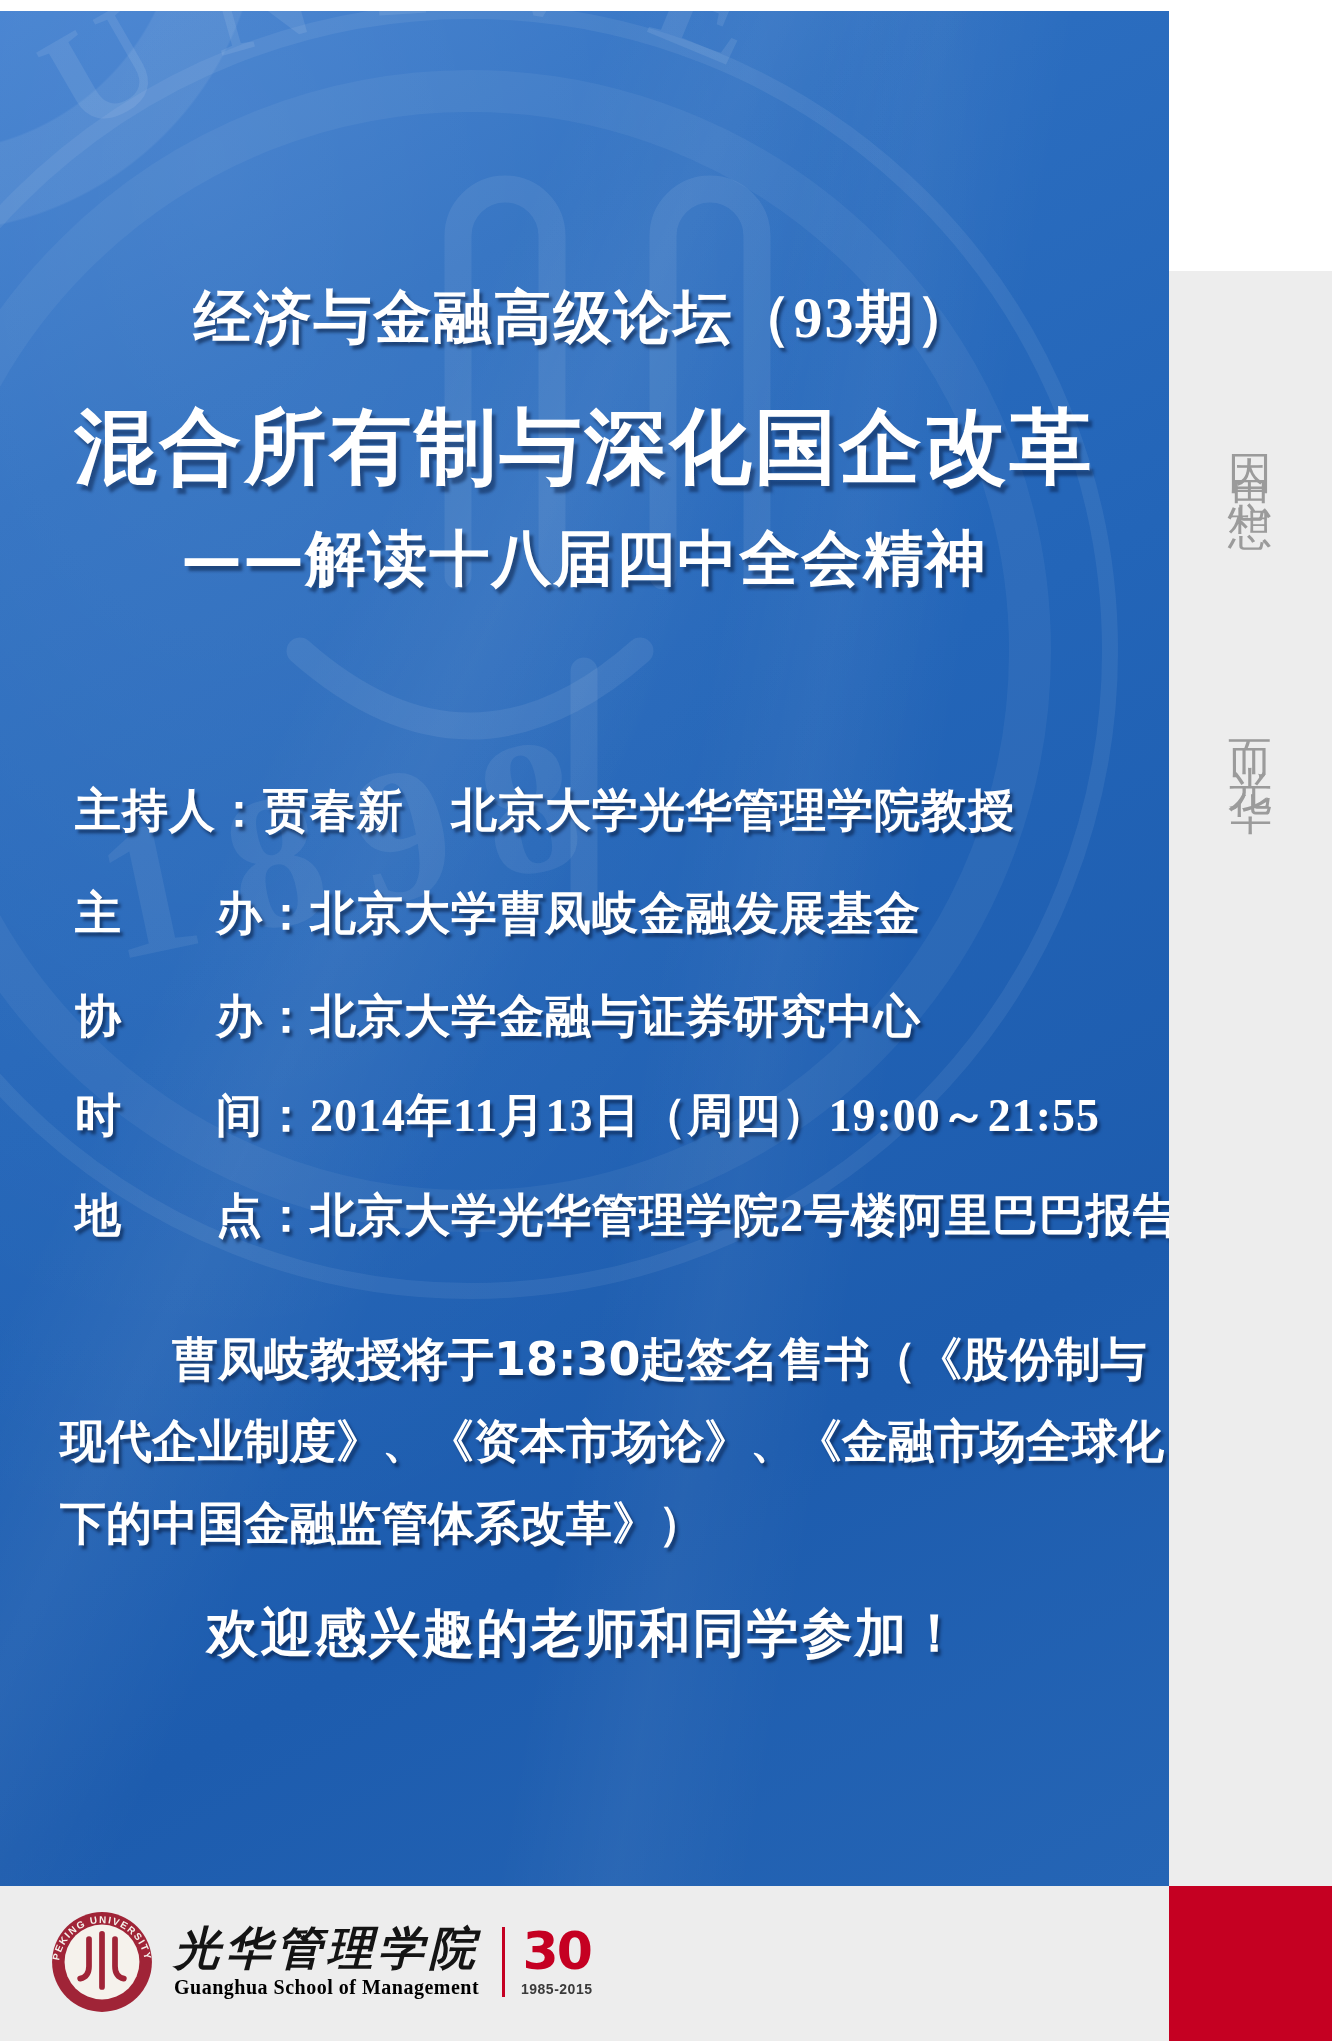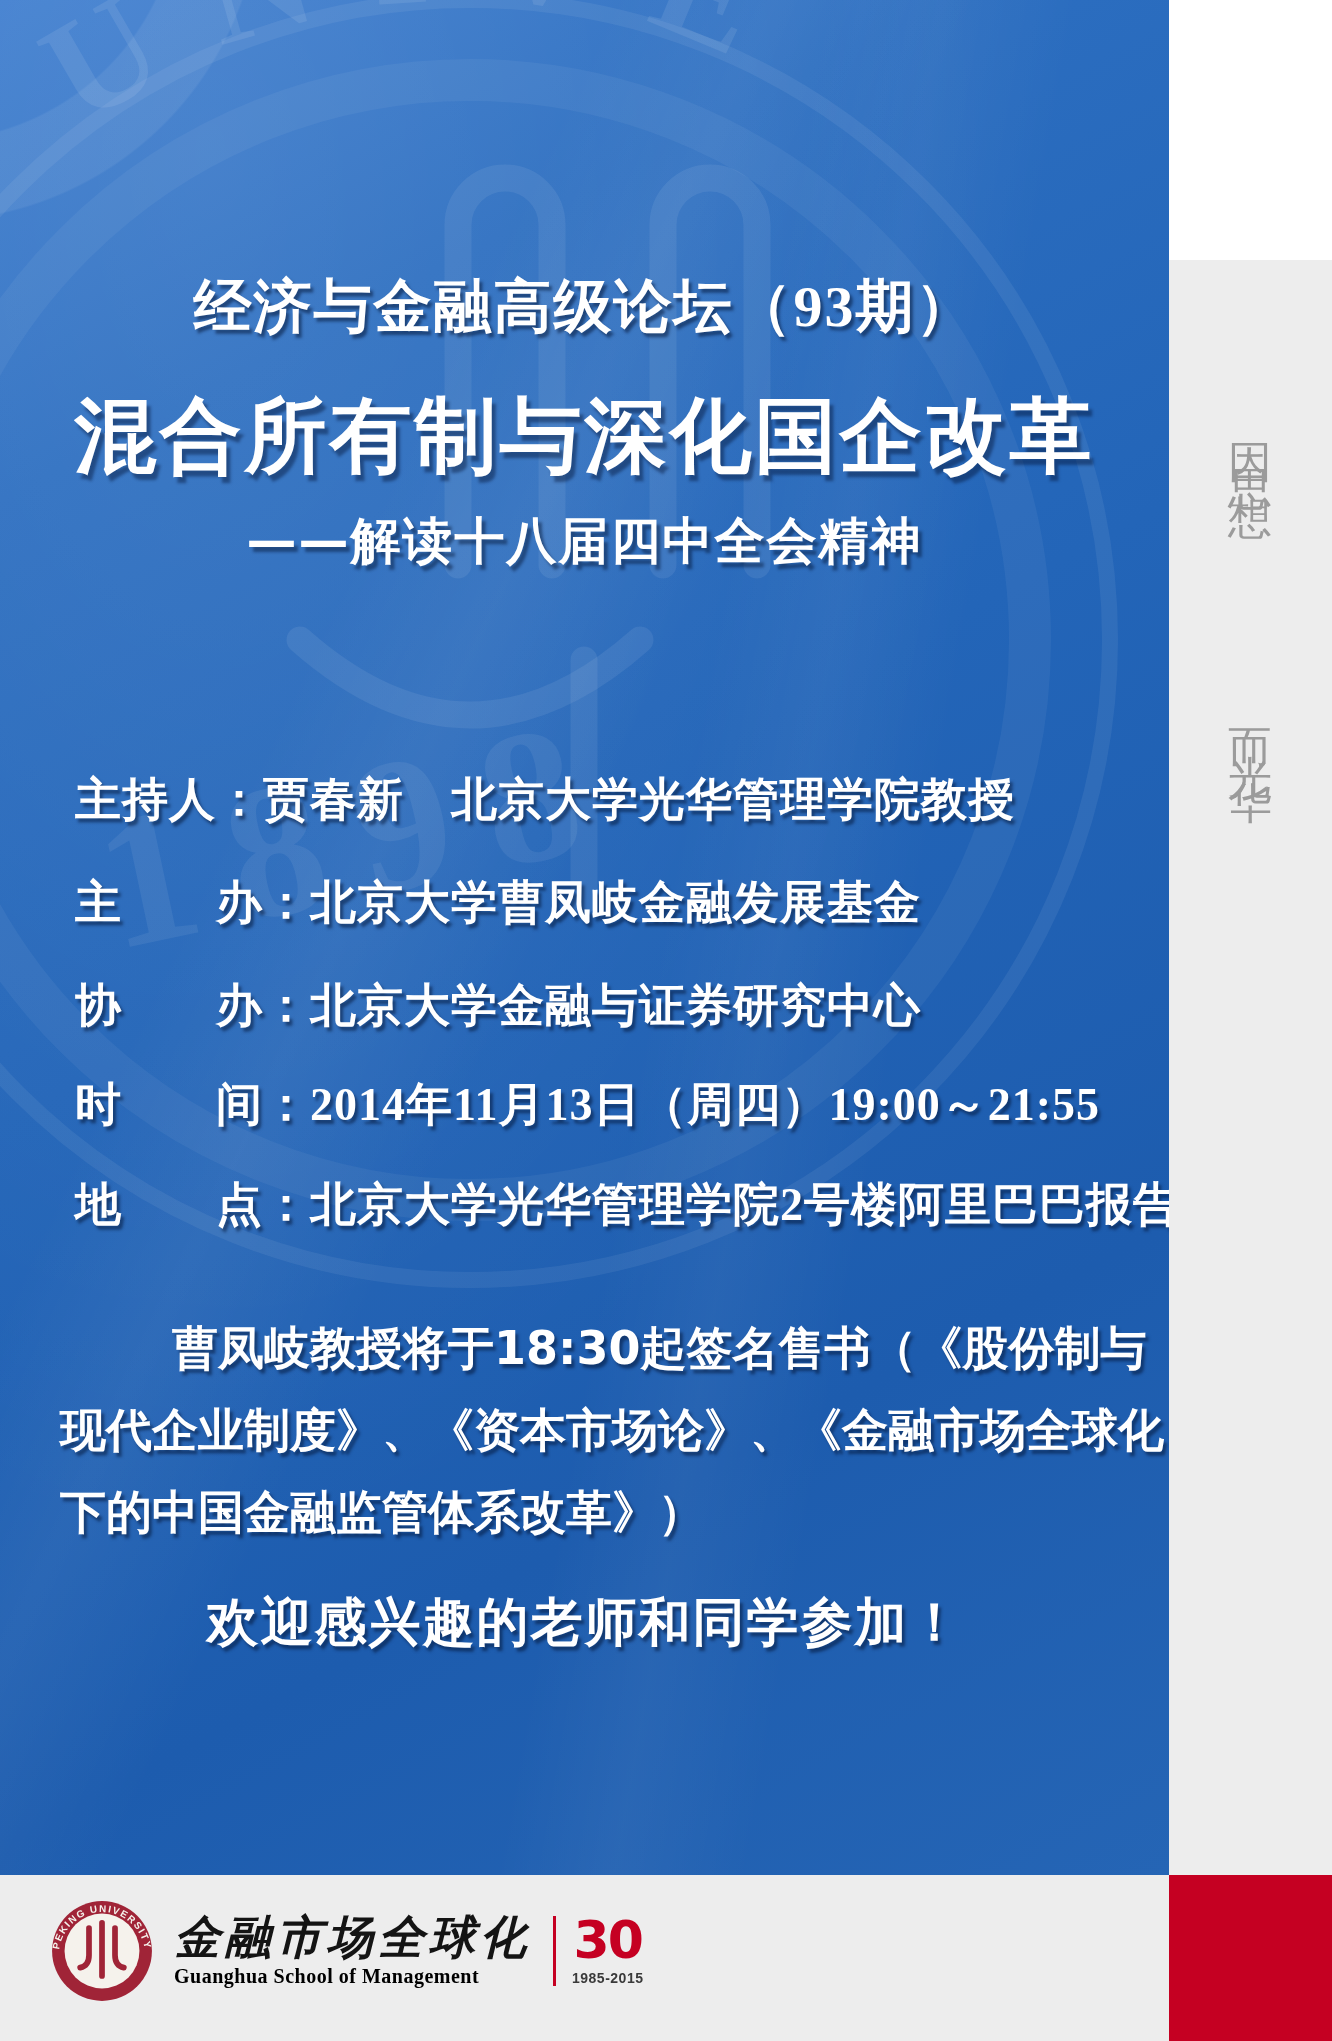--- a/index.html
+++ b/index.html
@@ -1,37 +1,37 @@
 <!DOCTYPE html>
 <html><head>
 <meta charset="utf-8">
 <style>
   html,body{margin:0;padding:0;}
   body{width:1332px;height:2041px;position:relative;overflow:hidden;background:#fff;
        font-family:"Liberation Sans","DejaVu Sans",sans-serif;}
-  #poster{position:absolute;left:0;top:0;width:1332px;height:1765px;}
+  #poster{position:absolute;left:0;top:11px;width:1332px;height:1765px;}
 
   
   .main-panel{position:absolute;left:0;top:0;width:1169px;height:1875px;overflow:hidden;
     background:linear-gradient(152deg,#3f7ecf 0%,#2c6ec0 20%,#2365b8 45%,#1d5cae 74%,#2565b5 100%);}
   .streaks{position:absolute;left:0;top:0;right:0;bottom:0;pointer-events:none;background:
     radial-gradient(circle at -70px -110px, rgba(255,255,255,0) 250px, rgba(255,255,255,.07) 252px, rgba(255,255,255,.07) 330px, rgba(255,255,255,0) 332px),
     radial-gradient(ellipse at 18% 8%, rgba(255,255,255,.09), rgba(255,255,255,0) 58%),
     linear-gradient(115deg, rgba(255,255,255,0) 30%, rgba(255,255,255,.05) 38%, rgba(255,255,255,0) 48%),
     linear-gradient(100deg, rgba(255,255,255,0) 55%, rgba(255,255,255,.045) 63%, rgba(255,255,255,0) 72%);}
   .wm{position:absolute;left:0;top:0;pointer-events:none;}
 
   .txt{position:absolute;left:0;right:0;text-align:center;color:#fff;white-space:nowrap;}
   .serif{font-family:"Liberation Serif","DejaVu Serif",serif;font-weight:700;}
   .sans{font-family:"DejaVu Sans","Liberation Sans",sans-serif;font-weight:700;}
   .shadow{text-shadow:3px 4px 3px rgba(0,15,45,.5);}
 
   .series-title{top:268px;font-size:58px;letter-spacing:2px;}
   .main-title{top:382px;font-size:82px;letter-spacing:3px;text-shadow:4px 6px 3px rgba(0,15,45,.42);}
-  .subtitle{top:508px;font-size:50px;letter-spacing:2px;text-shadow:4px 5px 3px rgba(0,15,45,.45);}
+  .subtitle{top:508px;font-size:60px;letter-spacing:2px;text-shadow:4px 5px 3px rgba(0,15,45,.45);}
 
   .info-line{position:absolute;left:75px;color:#fff;font-size:46px;letter-spacing:1px;white-space:nowrap;}
   .il0{top:666px}.il1{top:769px}.il2{top:872px}.il3{top:975px}.il4{top:1074px}.il5{top:1174px}
 
   .note-line{position:absolute;left:60px;color:#fff;font-size:46px;white-space:nowrap;}
   .nl0{top:1318px;text-indent:112px}.nl1{top:1400px}.nl2{top:1482px}
 
   .welcome{top:1588px;font-size:52px;letter-spacing:2px;}
 
   
@@ -120,21 +120,21 @@
         </g>
         <text font-size="9.5" fill="#f5f2ec" font-weight="bold" letter-spacing="1.4" font-family="Liberation Sans, DejaVu Sans, sans-serif">
           <textPath href="#sealTopArc" startOffset="50%" text-anchor="middle">PEKING UNIVERSITY</textPath>
         </text>
         <text font-size="9" fill="#f5f2ec" font-weight="bold" letter-spacing="3.5" font-family="Liberation Sans, DejaVu Sans, sans-serif">
           <textPath href="#sealBotArc" startOffset="50%" text-anchor="middle">1898</textPath>
         </text>
       </svg>
 
       <div class="school-block">
-        <div class="school-cn">金融市场全球化</div>
+        <div class="school-cn">光华管理学院</div>
         <div class="school-en">Guanghua School of Management</div>
       </div>
 
       <div class="divider"></div>
 
       <div class="anniv-block">
         <div class="anniv-num">30</div>
         <div class="anniv-years">1985-2015</div>
       </div>
 

